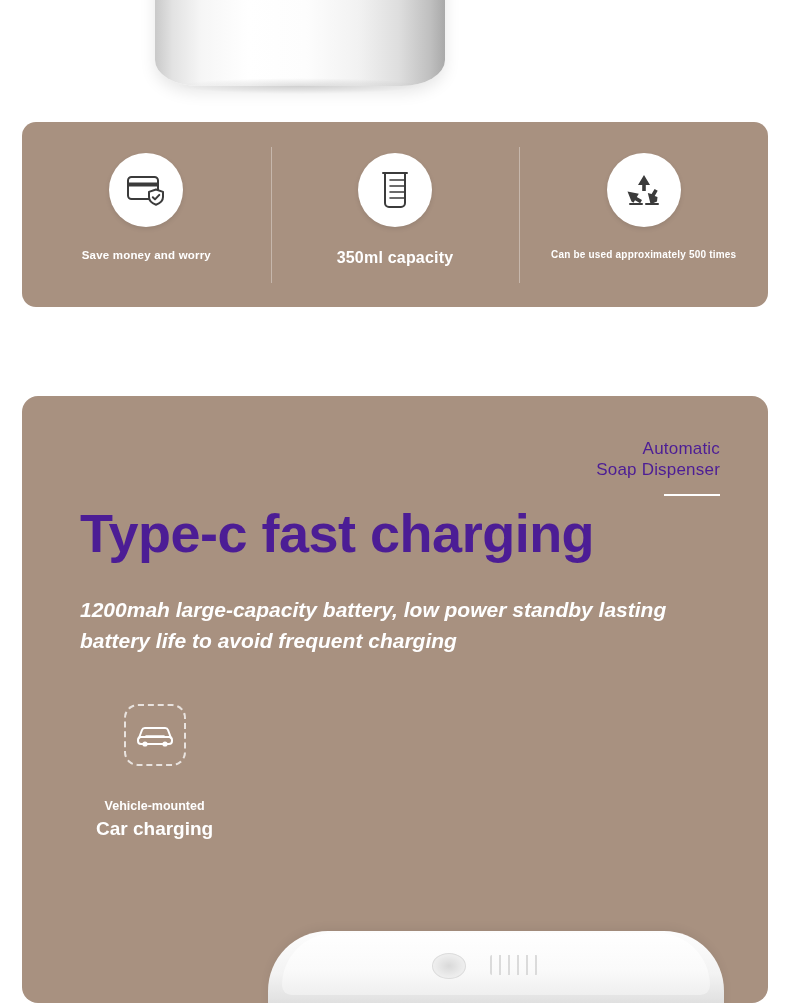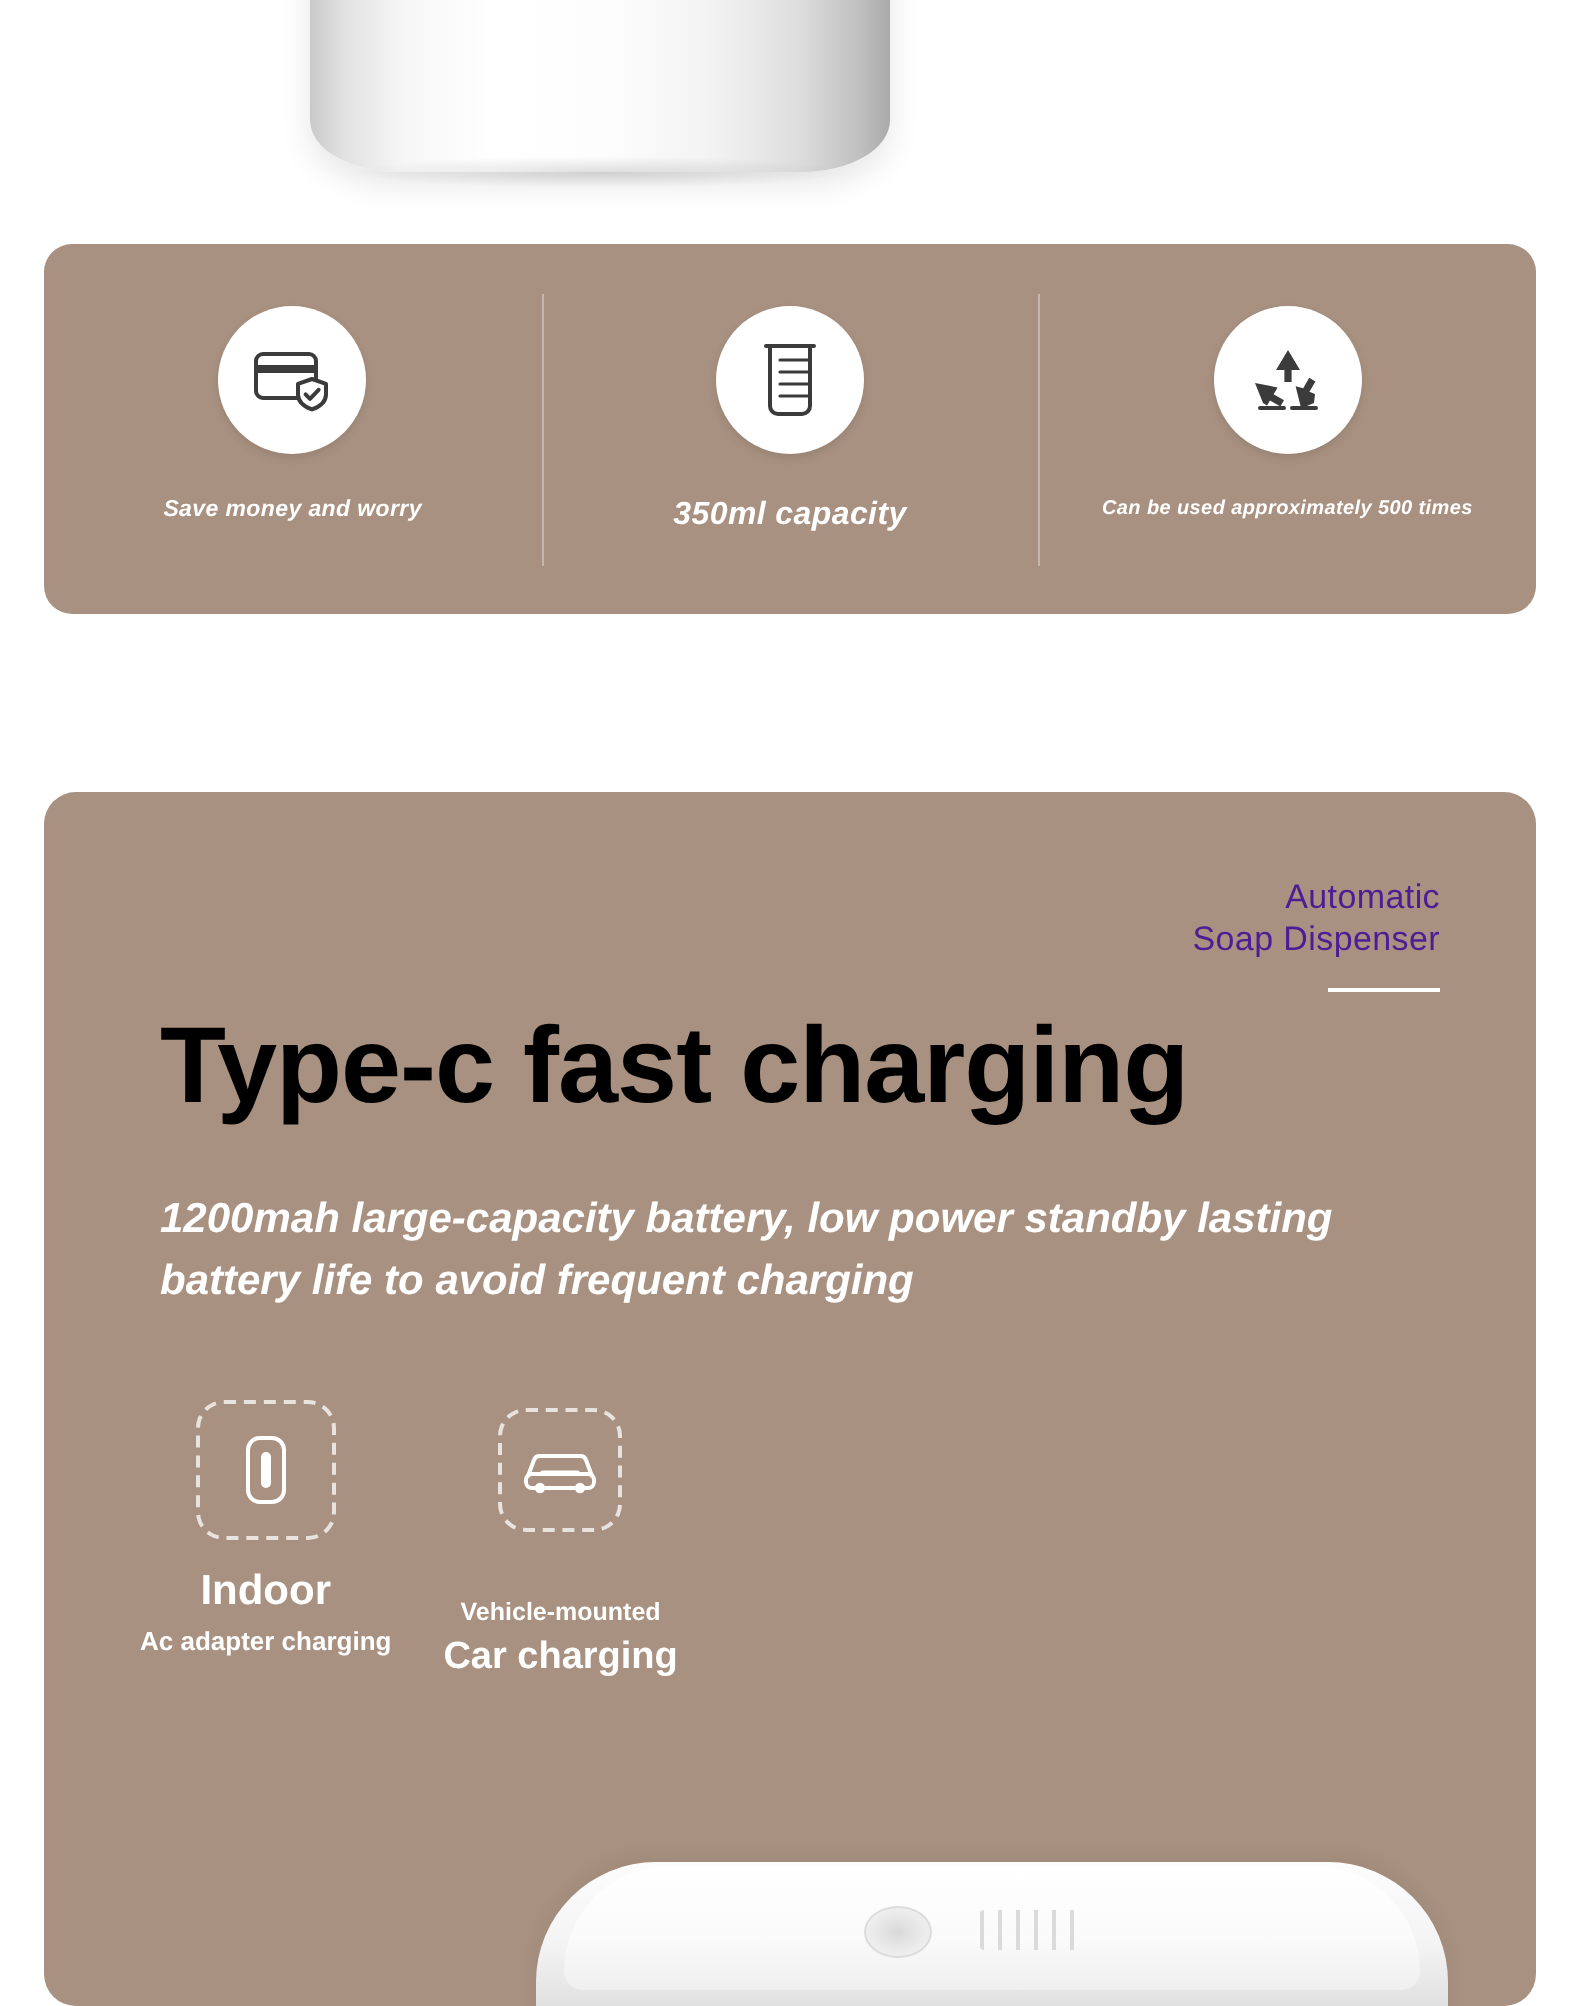--- a/index.html
+++ b/index.html
@@ -67,21 +67,20 @@
   }
   .feature-col {
     flex: 1 1 0;
     height: 140px;
     display: flex;
     flex-direction: column;
     align-items: center;
     justify-content: flex-start;
     padding-top: 8px;
     position: relative;
-    font-style: italic;
   }
   .feature-col + .feature-col::before {
     content: "";
     position: absolute;
     left: 0;
     top: 2px;
     width: 1px;
     height: 136px;
     background: rgba(255,255,255,0.35);
   }
@@ -133,21 +132,21 @@
     margin-top: 14px;
     margin-left: auto;
     width: 56px;
     height: 2px;
     background: #ffffff;
   }
   .headline {
     position: absolute;
     left: 58px;
     top: 106px;
-    color: #000000;
+    color: #4c1d95;
     font-size: 54px;
     line-height: 62px;
     font-weight: bold;
     letter-spacing: -0.5px;
     white-space: nowrap;
   }
   .subline {
     position: absolute;
     left: 58px;
     top: 198px;
@@ -309,30 +308,20 @@
       <div class="brand-line1">Automatic</div>
       <div class="brand-line2">Soap Dispenser</div>
       <div class="brand-rule"></div>
     </div>
 
     <div class="headline">Type-c fast charging</div>
     <div class="subline">1200mah large-capacity battery, low power standby lasting battery life to avoid frequent charging</div>
 
     <div class="charge-modes">
 
-      <div class="mode m1">
-        <div class="mode-icon">
-          <svg width="30" height="40" viewBox="0 0 30 40" fill="none" aria-hidden="true">
-            <rect x="6" y="4" width="18" height="32" rx="6" stroke="#ffffff" stroke-width="2"></rect>
-            <rect x="12.5" y="11" width="5" height="18" rx="2.5" fill="#ffffff"></rect>
-          </svg>
-        </div>
-        <div class="mode-title">Indoor</div>
-        <div class="mode-sub">Ac adapter charging</div>
-      </div>
 
       <div class="mode m2">
         <div class="mode-icon">
           <svg width="40" height="26" viewBox="0 0 40 26" fill="none" aria-hidden="true">
             <path d="M4 16l3-8a3 3 0 0 1 2.8-2h20.4A3 3 0 0 1 33 8l3 8" stroke="#ffffff" stroke-width="2" stroke-linecap="round" stroke-linejoin="round"></path>
             <rect x="3" y="15" width="34" height="7" rx="3" stroke="#ffffff" stroke-width="2"></rect>
             <circle cx="10" cy="22" r="2.6" fill="#ffffff"></circle>
             <circle cx="30" cy="22" r="2.6" fill="#ffffff"></circle>
             <path d="M11 14h18" stroke="#ffffff" stroke-width="1.6" stroke-linecap="round"></path>
           </svg>

